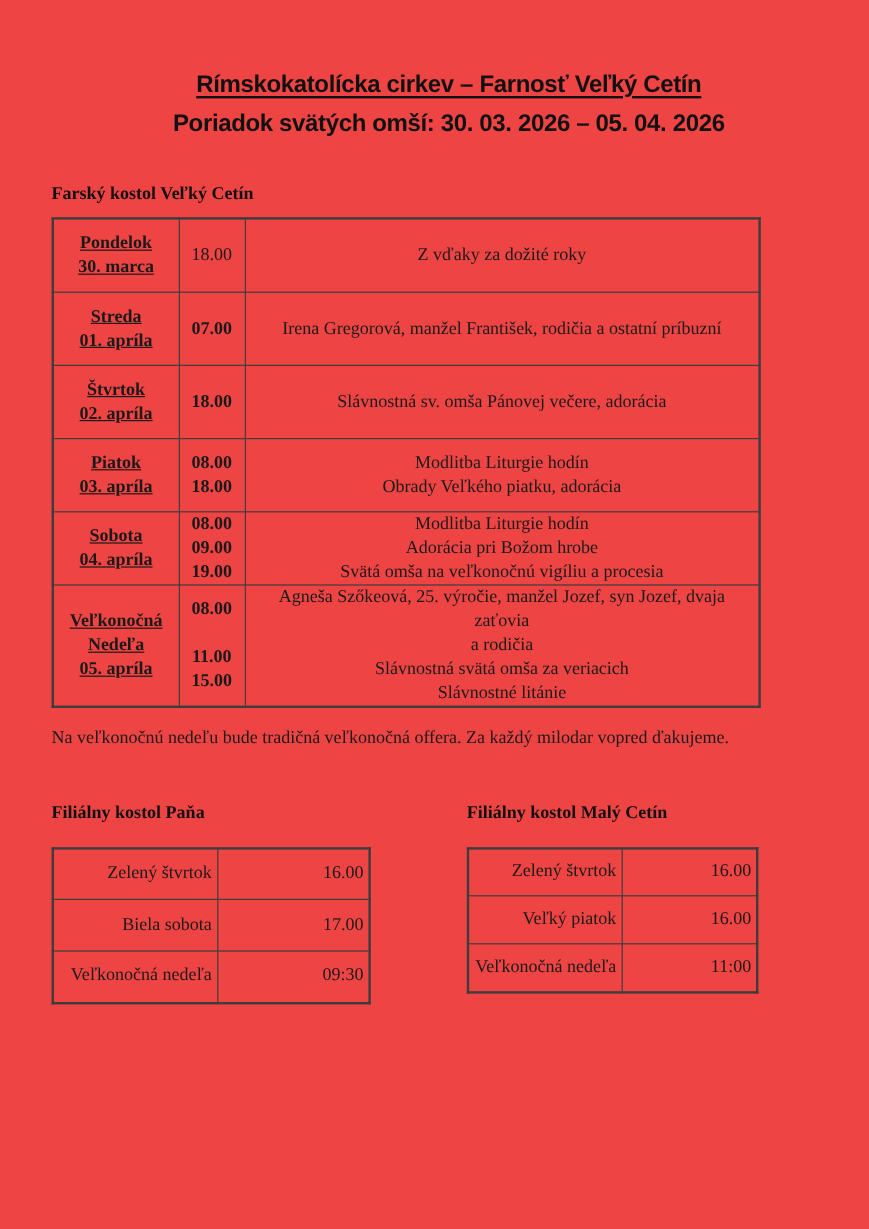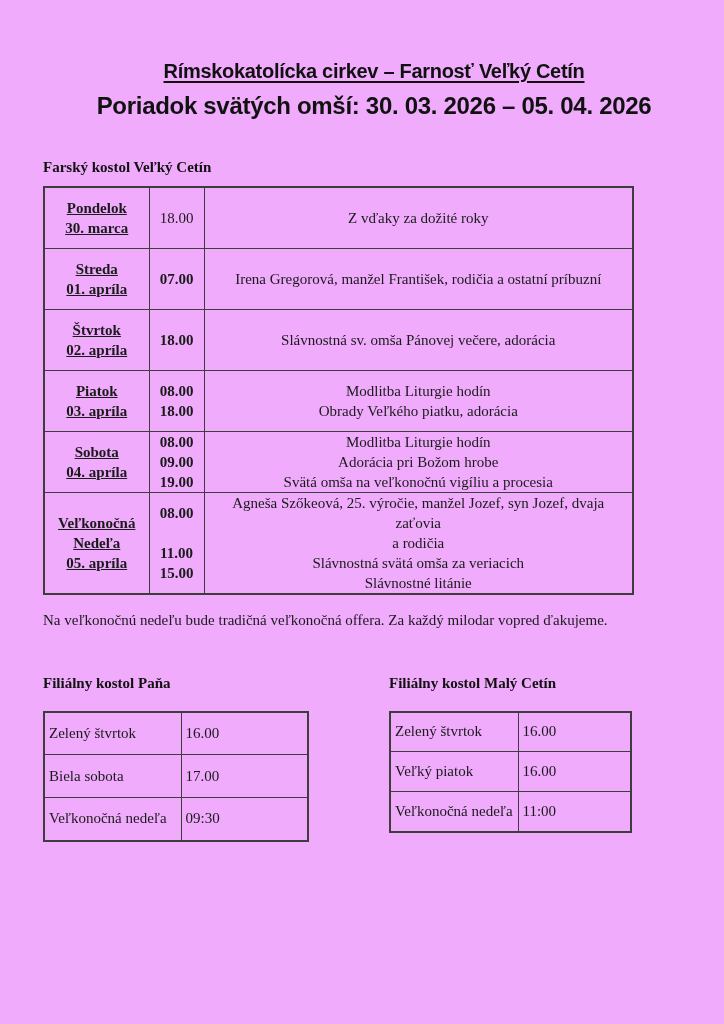--- a/index.html
+++ b/index.html
@@ -4,21 +4,21 @@
 <style>
   html, body {
     margin: 0;
     padding: 0;
     background: #ffffff;
   }
   .page {
     position: relative;
     width: 724px;
     height: 1024px;
-    background: #f0abfc;
+    background: #ef4444;
     color: #1a1a1a;
     font-family: "Liberation Serif", serif;
     overflow: hidden;
     box-sizing: border-box;
     padding: 60px 19px 0 43px;
   }
   
   .doc-header {
     text-align: center;
     font-family: "Liberation Sans", sans-serif;
@@ -26,21 +26,21 @@
     color: #111;
   }
   .title-1 {
     font-size: 20px;
     letter-spacing: -0.3px;
     text-decoration: underline;
     text-underline-offset: 3px;
     white-space: nowrap;
   }
   .title-2 {
-    font-size: 24px;
+    font-size: 20px;
     letter-spacing: -0.3px;
     margin-top: 9px;
     white-space: nowrap;
   }
   
   .section-heading {
     font-family: "Liberation Serif", serif;
     font-weight: bold;
     font-size: 15px;
     color: #111;
@@ -92,21 +92,21 @@
   .filial-left  { width: 264px; margin-right: 82px; }
   .filial-right { width: 241px; }
   table.filial {
     border-collapse: collapse;
     table-layout: fixed;
     border: 2px solid #3d3d3d;
     margin-top: 19px;
   }
   table.filial td {
     border: 1px solid #3d3d3d;
-    text-align: left;
+    text-align: right;
     vertical-align: middle;
     font-size: 15px;
     color: #1a1a1a;
     padding: 0 4px;
     box-sizing: border-box;
   }
   .filial-left  table.filial { width: 264px; }
   .filial-right table.filial { width: 241px; }
   .filial-left  .fcol-day  { width: 137px; }
   .filial-left  .fcol-time { width: 127px; }

